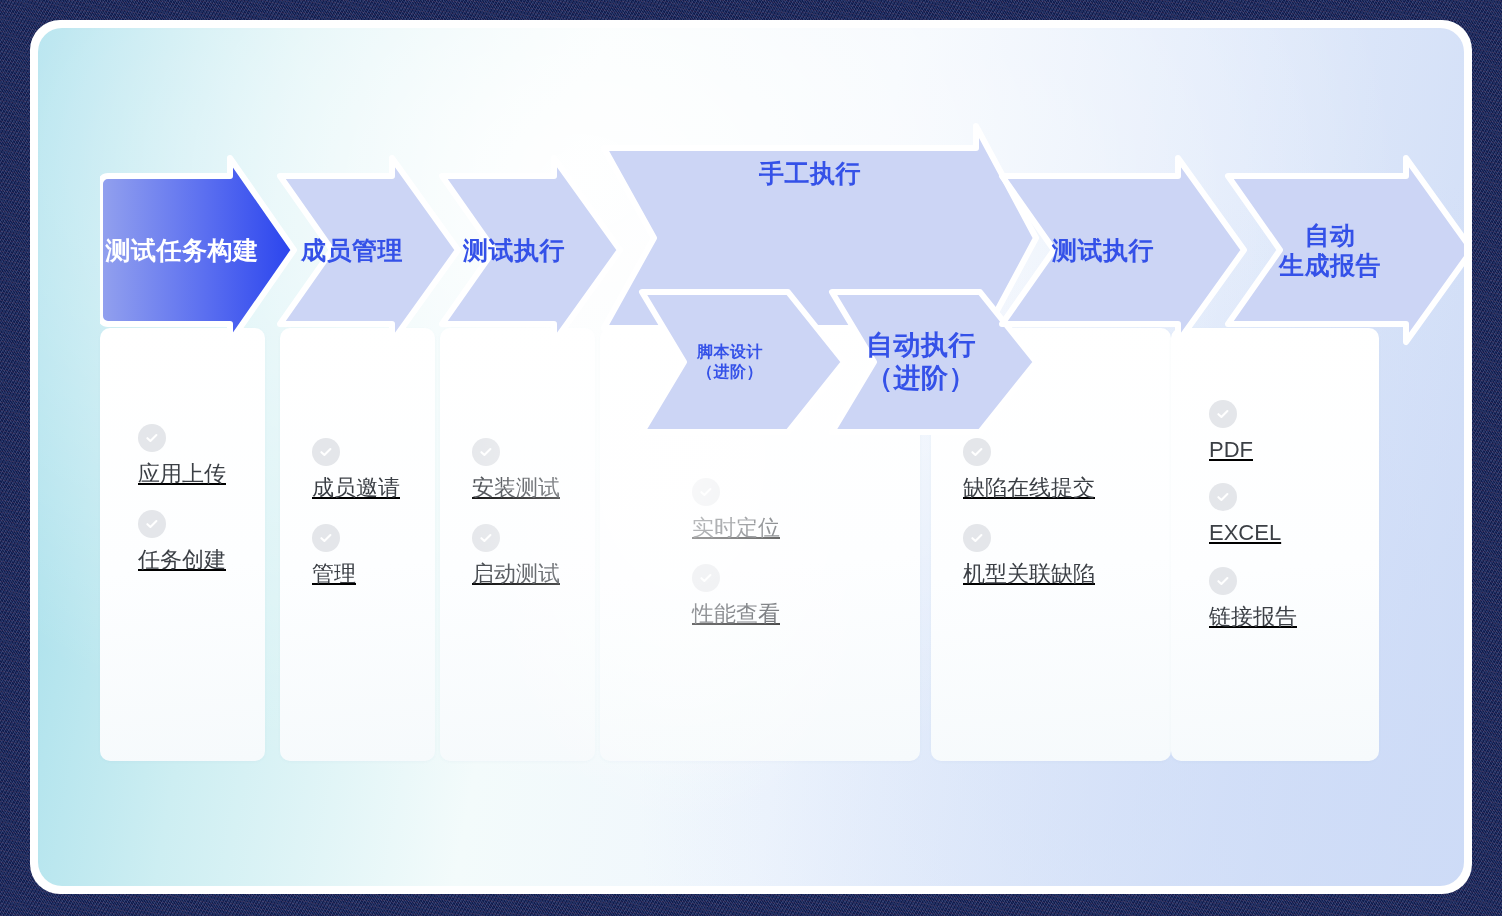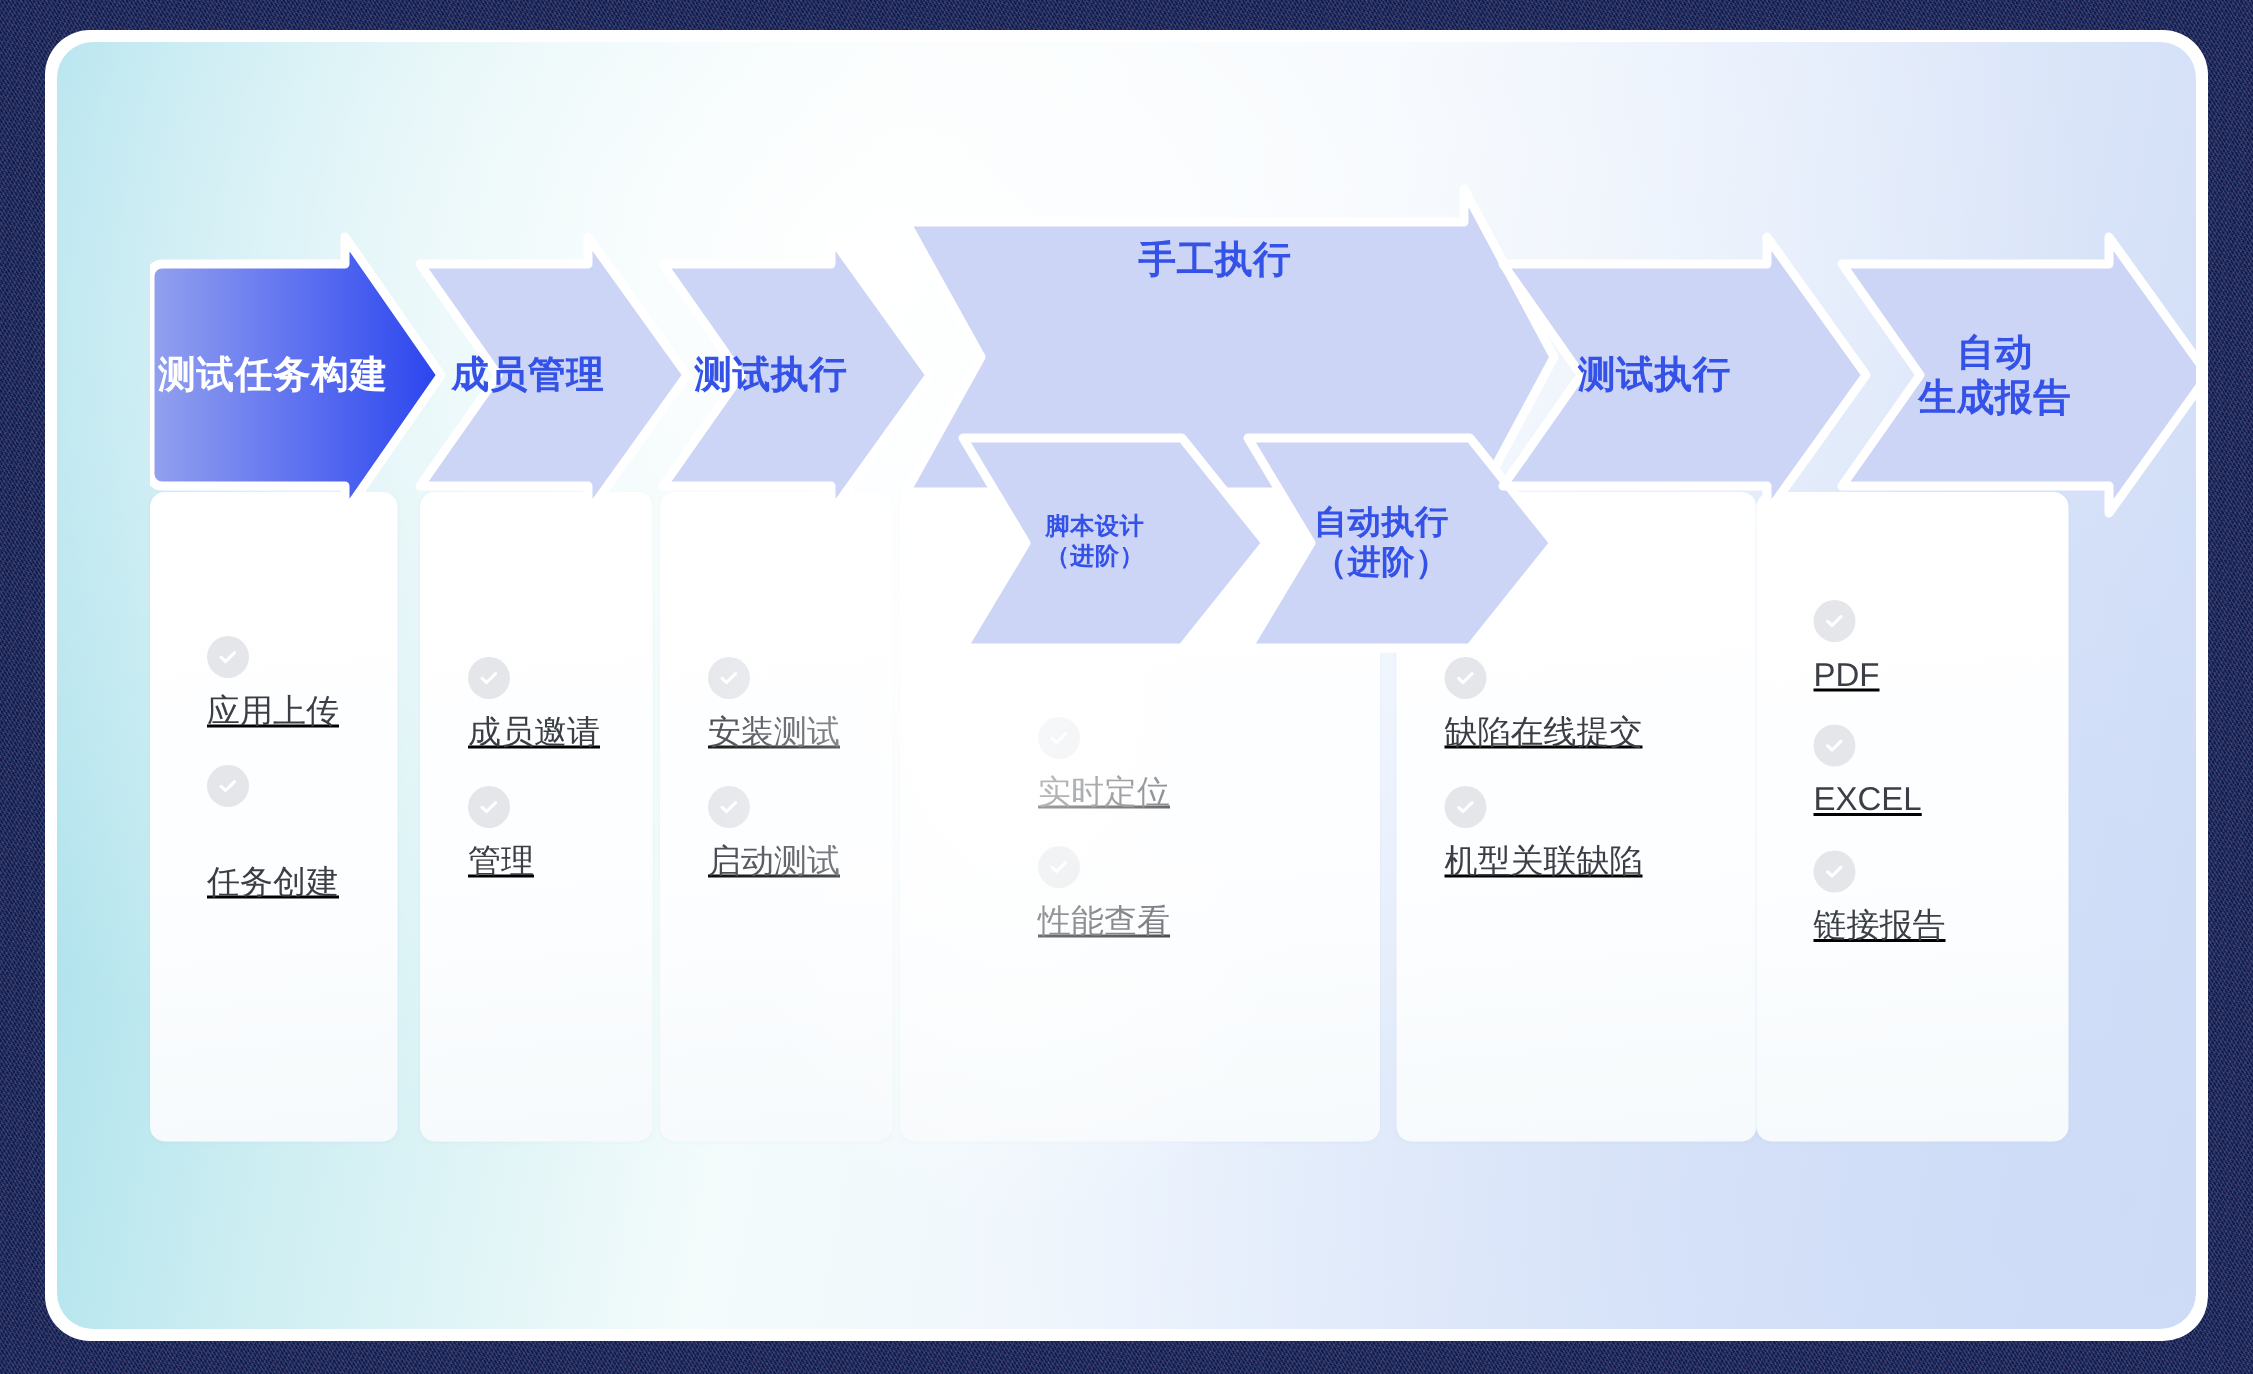--- a/index.html
+++ b/index.html
@@ -120,21 +120,21 @@
         <div class="card" style="left:62px; top:300px; width:165px; height:433px;">
           <div class="card-items" style="left:38px; top:96px;justify-content:flex-end;">
             <div class="item">
               <span class="check-icon">
                 <svg width="16" height="16" viewBox="0 0 16 16">
                     <path d="M3.4 8.2 L6.4 11 L12.4 5.1" fill="none" stroke="#ffffff" stroke-width="2.1" stroke-linecap="round" stroke-linejoin="round"></path>
                   </svg>
               </span>
               <span class="item-label">应用上传</span>
             </div>
-            <div class="item" style="margin-top:23px;gap:28px;">
+            <div class="item" style="margin-top:23px;">
               <span class="check-icon">
                 <svg width="16" height="16" viewBox="0 0 16 16">
                     <path d="M3.4 8.2 L6.4 11 L12.4 5.1" fill="none" stroke="#ffffff" stroke-width="2.1" stroke-linecap="round" stroke-linejoin="round"></path>
                   </svg>
               </span>
               <span class="item-label">任务创建</span>
             </div>
           </div>
         </div>
 
@@ -306,21 +306,21 @@
           <div class="label" style="margin-right:26px; font-size:16px;">脚本设计
 （进阶）</div>
         </div>
 
         <div class="arrow" style="left:790px; top:258px; width:212px; height:152px;">
           <div class="shape">
             <svg viewBox="0 0 212 152" preserveAspectRatio="none">
               <path d="M4,6 h148 l56,70 -56,70 H4 l42,-70 Z" fill="#ccd5f5" stroke="#ffffff" stroke-width="6" stroke-linejoin="round"></path>
             </svg>
           </div>
-          <div class="label" style="margin-right:26px; font-size:22px;">自动执行
+          <div class="label" style="margin-right:26px; font-size:27px;">自动执行
 （进阶）</div>
         </div>
 
         <div class="arrow" style="left:960px; top:122px; width:250px; height:200px;">
           <div class="shape">
             <svg viewBox="0 0 250 200" preserveAspectRatio="none">
               <path d="M4,26 h176 v-18 l66,92 -66,92 v-18 H4 l52,-74 Z" fill="#ccd5f5" stroke="#ffffff" stroke-width="6" stroke-linejoin="round"></path>
             </svg>
           </div>
           <div class="label" style="margin-right:40px;">测试执行</div>

